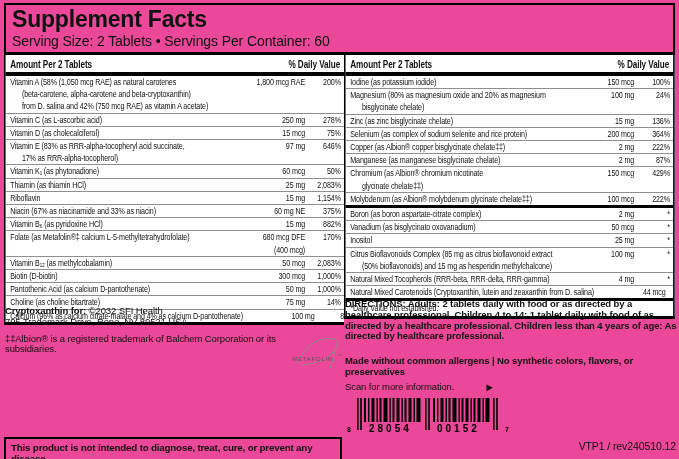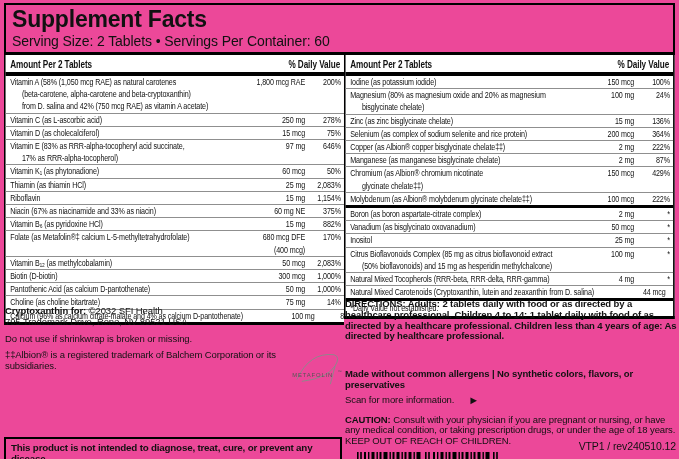--- a/index.html
+++ b/index.html
@@ -23,26 +23,26 @@
   .nname{flex:1 1 auto;white-space:nowrap;overflow:visible;font-size:9.2px;letter-spacing:-0.15px;}
   .nname.ind{padding-left:15px;}
   .namt{width:92px;flex:0 0 auto;text-align:right;white-space:nowrap;font-size:9.2px;letter-spacing:-0.15px;}
   .ndv{width:46px;flex:0 0 auto;text-align:right;white-space:nowrap;font-size:9.2px;letter-spacing:-0.15px;}
   .foot{font-size:9.2px;letter-spacing:-0.1px;padding:2px 5px 3px 6px;border-top:3.5px solid #000;}
   
   .bl{position:absolute;left:5px;top:299px;width:337px;}
   .br{position:absolute;left:345px;top:299px;width:332px;}
   .bt{font-size:9.5px;line-height:10.8px;letter-spacing:-0.1px;}
   .b{font-weight:bold;}
-  .mt7{margin-top:7px;} .mt6{margin-top:6px;} .mt11{margin-top:27px;} .mt9{margin-top:9px;} .mt4{margin-top:4px;}
+  .mt7{margin-top:7px;} .mt6{margin-top:6px;} .mt11{margin-top:14px;} .mt9{margin-top:9px;} .mt4{margin-top:4px;}
   .tmwrap{overflow:hidden;}
   .metafolin{float:right;width:50px;height:38px;margin-left:4px;}
   .disclaimer{position:absolute;left:4px;top:437px;width:338px;box-sizing:border-box;
               border:2px solid #000;padding:3px 5px;font-weight:bold;font-size:9.8px;letter-spacing:-0.2px;}
-  .scanline{display:flex;align-items:center;gap:14px;}
+  .scanline{display:flex;align-items:center;gap:30px;}
   .scan-arrow{font-size:11px;line-height:10px;}
   .bcwrap{position:relative;width:175px;height:36px;margin-top:5px;}
   .rev{position:absolute;right:3px;top:440px;font-size:10.5px;letter-spacing:-0.1px;}
 </style>
 </head>
 <body>
 
 <div class="label">
 
   <div class="facts">
@@ -252,44 +252,39 @@
       </div>
     </div>
   </div>
 
   <div class="bl">
     <div class="bt mt7">
       <div><span class="b">Cryptoxanthin for:</span><span> ©2032 SFI Health</span></div>
       <div>795 Trademark Drive, Reno, NV 89521 USA</div>
     </div>
     <div class="bt mt6">
-      <div>Do not use if shrinkwrap is broken or missing.</div>
     </div>
     <div class="bt mt6 tmwrap">
       <svg class="metafolin" viewBox="0 0 52 40" xmlns="http://www.w3.org/2000/svg">
         <path d="M5 31 Q18 2 44 5 Q51 7 45 17 Q36 30 10 33" fill="none" stroke="#8a8a8a" stroke-width="1"></path>
         <path d="M45 17 L40 36" fill="none" stroke="#8a8a8a" stroke-width="1"></path>
         <text x="0" y="28" font-size="6.2" letter-spacing="0.9" fill="#555" font-family="Liberation Sans, sans-serif">METAFOLIN</text>
         <text x="48" y="24" font-size="4" fill="#555">™</text>
       </svg>
       <div>‡‡Albion® is a registered trademark of Balchem Corporation or its subsidiaries.</div>
     </div>
   </div>
   <div class="disclaimer">This product is not intended to diagnose, treat, cure, or prevent any disease.</div>
 
   <div class="br">
     <div class="bt b"><span>DIRECTIONS:</span><span> Adults: 2 tablets daily with food or as directed by a healthcare professional. Children 4 to 14: 1 tablet daily with food of as directed by a healthcare professional. Children less than 4 years of age: As directed by healthcare professional.</span></div>
     <div class="bt b mt11">Made without common allergens | No synthetic colors, flavors, or preservatives</div>
     <div class="bt mt4 scanline">
       <span>Scan for more information.</span>
       <span class="scan-arrow">►</span>
-    </div>
-    <div class="bt mt9">
-      <div><span class="b">CAUTION:</span><span> Consult with your physician if you are pregnant or nursing, or have any medical condition, or taking prescription drugs, or under the age of 18 years.</span></div>
-      <div>KEEP OUT OF REACH OF CHILDREN.</div>
     </div>
     <div class="bcwrap">
       <svg width="175" height="36" viewBox="0 0 175 36" xmlns="http://www.w3.org/2000/svg">
         <g fill="#000">
           <rect x="12" y="0" width="1.6" height="32"></rect>
             <rect x="15.2" y="0" width="1.6" height="32"></rect>
           <rect x="19" y="0" width="2" height="24"></rect>
             <rect x="23" y="0" width="1.4" height="24"></rect>
           <rect x="26.5" y="0" width="3" height="24"></rect>
             <rect x="31.5" y="0" width="1.4" height="24"></rect>

